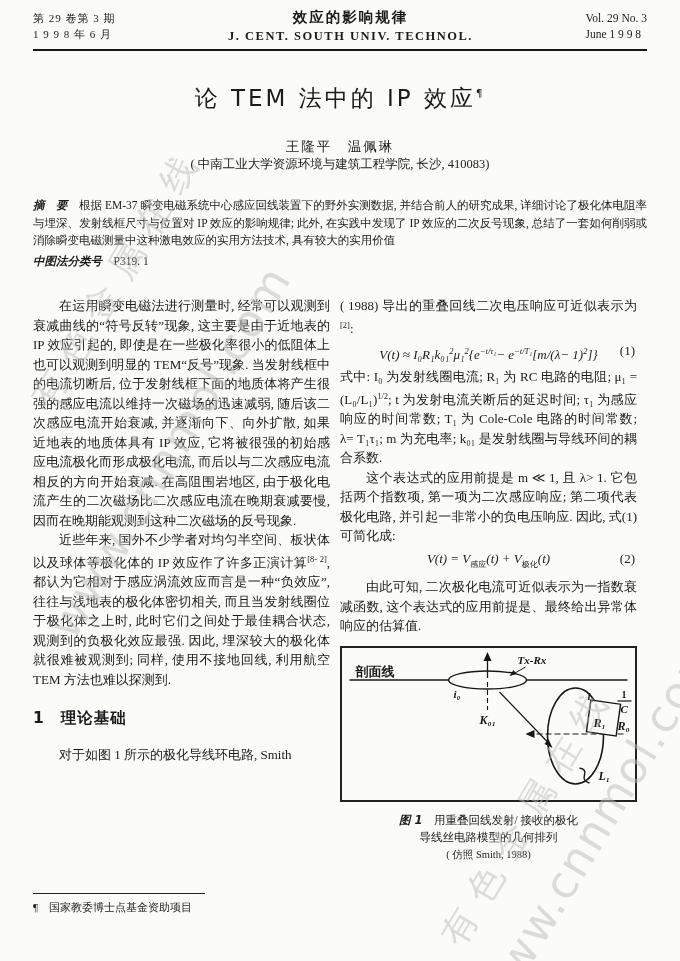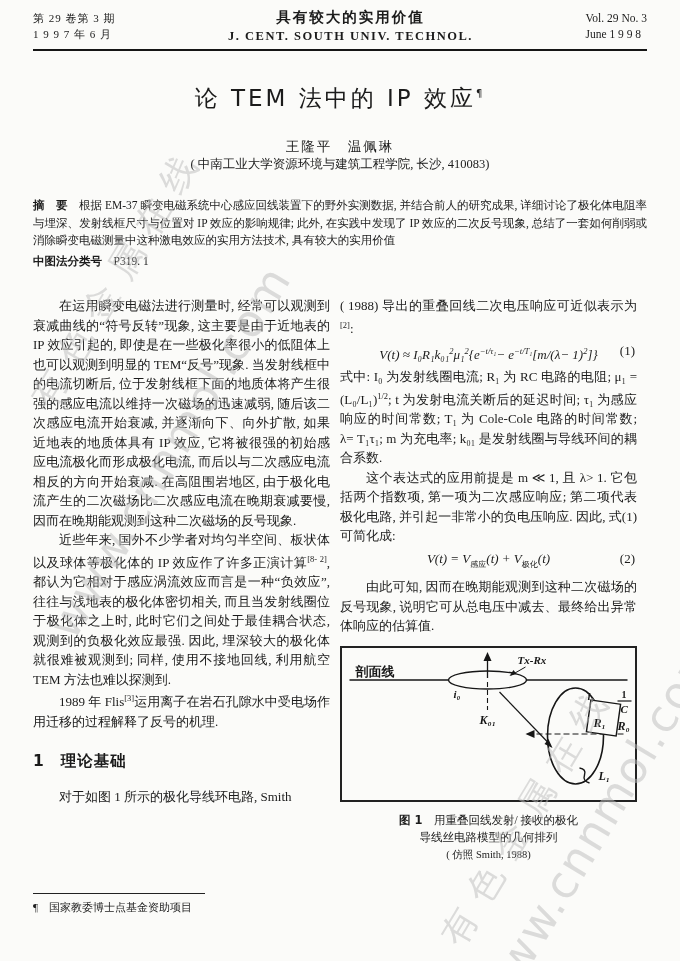--- a/index.html
+++ b/index.html
@@ -17,21 +17,21 @@
   .journal-en{font-size:12.5px;font-weight:bold;letter-spacing:1.5px;margin-top:2px;}
   .hdr-right{font-size:11.5px;line-height:16px;}
   .hdr-rule{border:none;border-top:2.5px solid #161616;margin:5px 0 0;}
   
   .title{text-align:center;font-size:23px;font-weight:normal;font-family:"DejaVu Sans",sans-serif;margin-top:32px;letter-spacing:3px;}
   .title sup{font-size:10px;}
   .authors{text-align:center;font-size:13.5px;font-weight:normal;font-family:"DejaVu Sans",sans-serif;margin-top:24px;letter-spacing:2px;}
   .affil{text-align:center;font-size:12.5px;}
   
   .abstract{margin-top:24px;font-size:11.5px;line-height:17.5px;text-align:justify;}
-  .lab{font-weight:bold;font-family:"DejaVu Sans",sans-serif;}
+  .lab{font-weight:bold;font-family:"DejaVu Sans",sans-serif;font-style:italic;}
   .kwline{font-size:11.5px;line-height:17.5px;margin-top:3px;}
   
   .cols{display:flex;gap:10px;margin-top:26px;}
   .col{width:297px;font-size:13px;line-height:19.5px;text-align:justify;}
   .col p{margin:0;text-indent:2em;}
   .col p.noind{text-indent:0;}
   sup.cite{font-size:8.5px;}
   .sec{font-family:"DejaVu Sans",sans-serif;font-weight:bold;font-size:15.5px;margin:20px 0 16px;letter-spacing:1px;}
   .sec .secnum{margin-right:16px;}
   
@@ -58,24 +58,24 @@
 </style>
 </head>
 <body>
 
 <div class="page">
 
   <header>
     <div class="hdr">
       <div class="hdr-left">
         <div>第 29 卷第 3 期</div>
-        <div>1 9 9 7 年 6 月</div>
+        <div>1 9 9 8 年 6 月</div>
       </div>
       <div class="hdr-center">
-        <div class="journal-cn">具有较大的实用价值</div>
+        <div class="journal-cn">效应的影响规律</div>
         <div class="journal-en">J. CENT. SOUTH UNIV. TECHNOL.</div>
       </div>
       <div class="hdr-right">
         <div>Vol. 29  No. 3</div>
         <div>June  1 9 9 8</div>
       </div>
     </div>
     <hr class="hdr-rule">
   </header>
 
@@ -90,38 +90,37 @@
     <div class="kwline">
       <span class="lab">中图法分类号</span>　<span>P319. 1</span>
     </div>
   </div>
 
   <div class="cols">
 
     <div class="col">
       <p>在运用瞬变电磁法进行测量时, 经常可以观测到衰减曲线的“符号反转”现象, 这主要是由于近地表的 IP 效应引起的, 即使是在一些极化率很小的低阻体上也可以观测到明显的 TEM“反号”现象. 当发射线框中的电流切断后, 位于发射线框下面的地质体将产生很强的感应电流以维持一次磁场的迅速减弱, 随后该二次感应电流开始衰减, 并逐渐向下、向外扩散, 如果近地表的地质体具有 IP 效应, 它将被很强的初始感应电流极化而形成极化电流, 而后以与二次感应电流相反的方向开始衰减. 在高阻围岩地区, 由于极化电流产生的二次磁场比二次感应电流在晚期衰减要慢, 因而在晚期能观测到这种二次磁场的反号现象.</p>
       <p><span>近些年来, 国外不少学者对均匀半空间、板状体以及球体等极化体的 IP 效应作了许多正演计算</span><sup class="cite">[8- 2]</sup><span>, 都认为它相对于感应涡流效应而言是一种“负效应”, 往往与浅地表的极化体密切相关, 而且当发射线圈位于极化体之上时, 此时它们之间处于最佳耦合状态, 观测到的负极化效应最强. 因此, 埋深较大的极化体就很难被观测到; 同样, 使用不接地回线, 利用航空 TEM 方法也难以探测到.</span></p>
-      <p><span>1989 年 Flis</span><sup class="cite">[3]</sup><span>运用离子在岩石孔隙水中受电场作用迁移的过程解释了反号的机理.</span></p>
       <div class="sec"><span class="secnum">1</span><span>理论基础</span></div>
       <p>对于如图 1 所示的极化导线环电路, Smith</p>
     </div>
 
     <div class="col">
       <p class="noind"><span>( 1988) 导出的重叠回线二次电压响应可近似表示为</span><sup class="cite">[2]</sup><span>:</span></p>
       <div class="eq">
         <span><span>V(t) ≈ I₀R₁k₀₁</span><sup>2</sup><span>μ₁</span><sup>2</sup><span>{e</span><sup>−t/τ₁</sup><span>− e</span><sup>−t/T₁</sup><span>[m/(λ− 1)</span><sup>2</sup><span>]}</span></span>
         <span class="num">(1)</span>
       </div>
       <p class="noind"><span>式中: I₀ 为发射线圈电流; R₁ 为 RC 电路的电阻; μ₁ = (L₀/L₁)</span><sup class="cite">1/2</sup><span>; t 为发射电流关断后的延迟时间; τ₁ 为感应响应的时间常数; T₁ 为 Cole-Cole 电路的时间常数; λ= T₁τ₁; m 为充电率; k₀₁ 是发射线圈与导线环间的耦合系数.</span></p>
       <p>这个表达式的应用前提是 m ≪ 1, 且 λ&gt; 1. 它包括两个指数项, 第一项为二次感应响应; 第二项代表极化电路, 并引起一非常小的负电压响应. 因此, 式(1)可简化成:</p>
       <div class="eq">
         <span><span>V(t) = V</span><sub>感应</sub><span>(t) + V</span><sub>极化</sub><span>(t)</span></span>
         <span class="num">(2)</span>
       </div>
-      <p>由此可知, 因而在晚期能观测到这种二次磁场的反号现象, 说明它可从总电压中减去、最终给出异常体响应的估算值.</p>
+      <p>由此可知, 二次极化电流可近似表示为一指数衰减函数, 这个表达式的应用前提是、最终给出异常体响应的估算值.</p>
 
       <div class="figbox">
         <svg width="293" height="148" viewBox="0 0 290 148">
 
           <text x="12" y="28" font-size="13" font-weight="bold">剖面线</text>
           <line x1="6" y1="32" x2="284" y2="32" stroke="#161616" stroke-width="1.3"></line>
 
           <ellipse cx="144" cy="32" rx="39" ry="9" fill="#fbfbf9" stroke="#161616" stroke-width="1.4"></ellipse>
           <line x1="144" y1="10" x2="144" y2="30" stroke="#161616" stroke-width="1.3"></line>
           <polygon points="144,4 140,13 148,13" fill="#161616"></polygon>

